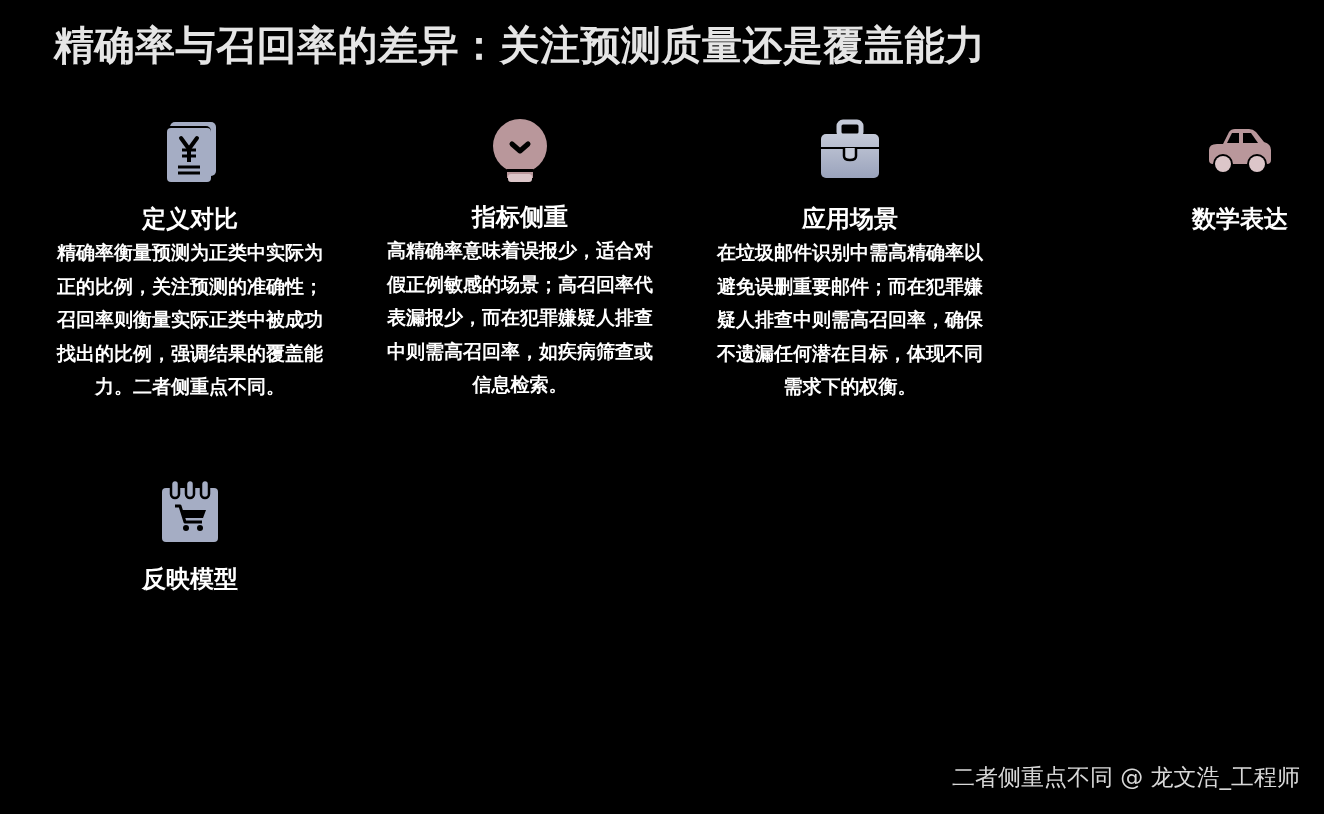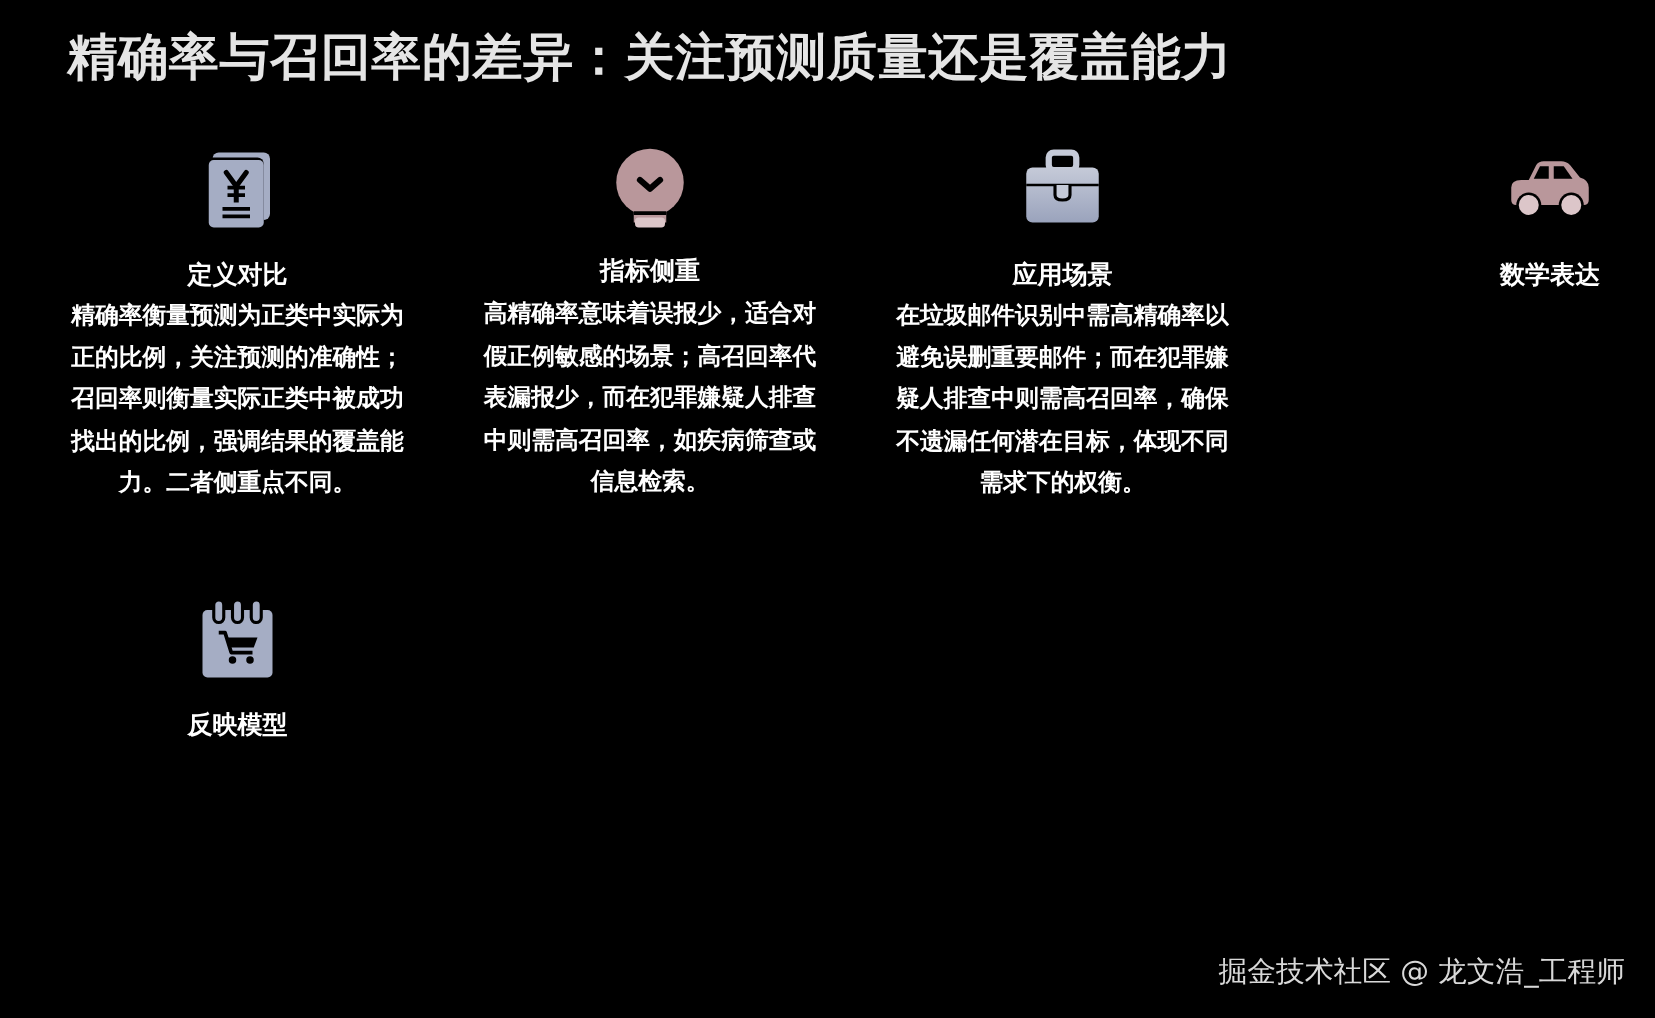--- a/index.html
+++ b/index.html
@@ -30,21 +30,21 @@
       width: 270px;
       text-align: center;
     }
     .card .icon {
       width: 70px;
       height: 70px;
       margin: 0 auto;
       display: block;
     }
     .card .card-title {
-      font-size: 20px;
+      font-size: 24px;
       font-weight: 700;
       margin-top: 18px;
       line-height: 30px;
     }
     .card .card-body {
       font-size: 19px;
       font-weight: 700;
       line-height: 33.5px;
       margin-top: 2px;
       word-break: break-all;
@@ -136,13 +136,13 @@
     <rect x="31" y="4" width="8" height="18" rx="4" fill="#a5adc4" stroke="#000" stroke-width="2.5"></rect>
     <rect x="46" y="4" width="8" height="18" rx="4" fill="#a5adc4" stroke="#000" stroke-width="2.5"></rect>
     <path d="M20 30 L25 30 L30 46 L47 46" stroke="#000" stroke-width="3" fill="none" stroke-linejoin="round"></path>
     <path d="M26 34 L51 34 L48 42 L29 42 Z" fill="#000"></path>
     <circle cx="31" cy="52" r="3" fill="#000"></circle>
     <circle cx="45" cy="52" r="3" fill="#000"></circle>
   </svg>
   <div class="card-title">反映模型</div>
 </div>
 
-<div class="watermark">掘金技术社区 @ 龙文浩_工程师</div>
+<div class="watermark">二者侧重点不同 @ 龙文浩_工程师</div>
 
 </body></html>

